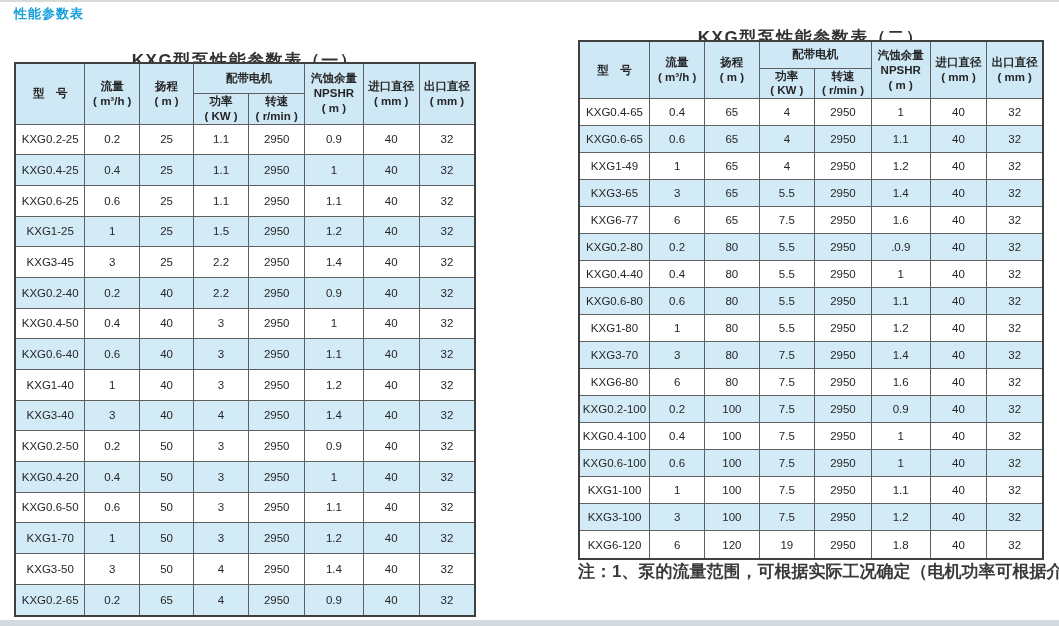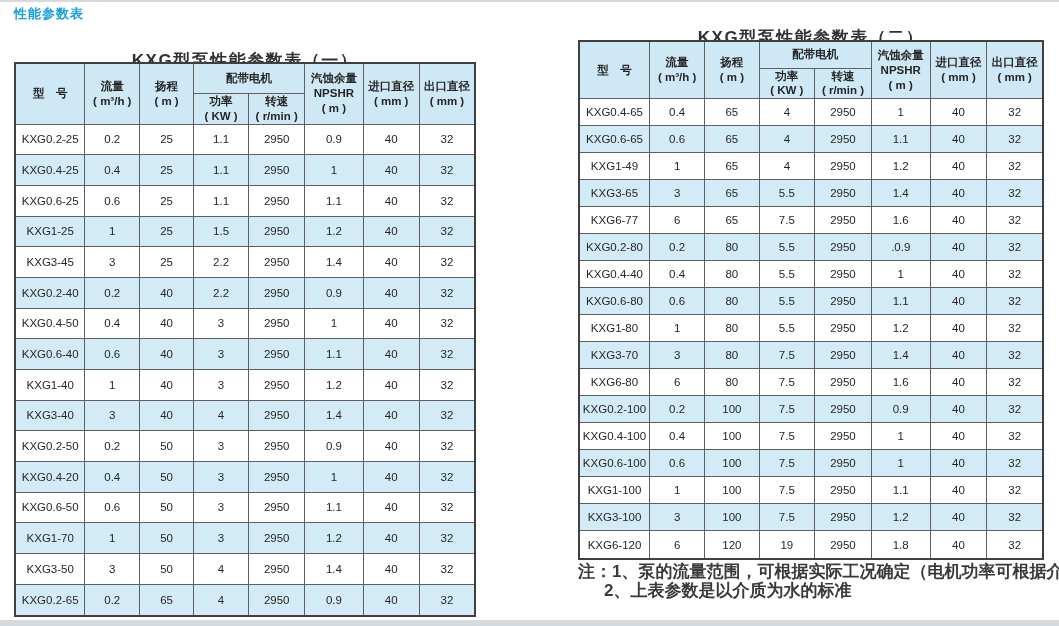--- a/index.html
+++ b/index.html
@@ -495,17 +495,16 @@
           <td>2950</td>
           <td>1.8</td>
           <td>40</td>
           <td>32</td>
         </tr>
       </tbody>
   </table>
 
   <div class="notes">
     <div class="note-line"><span>注：</span><span>1、泵的流量范围，可根据实际工况确定（电机功率可根据介质比重、工况条件等而变更）</span></div>
-    <div class="note-line indent">2、上表参数是以介质为水的标准</div>
   </div>
 
   <div class="bottom-edge"></div>
 </div>
 
 </body></html>

